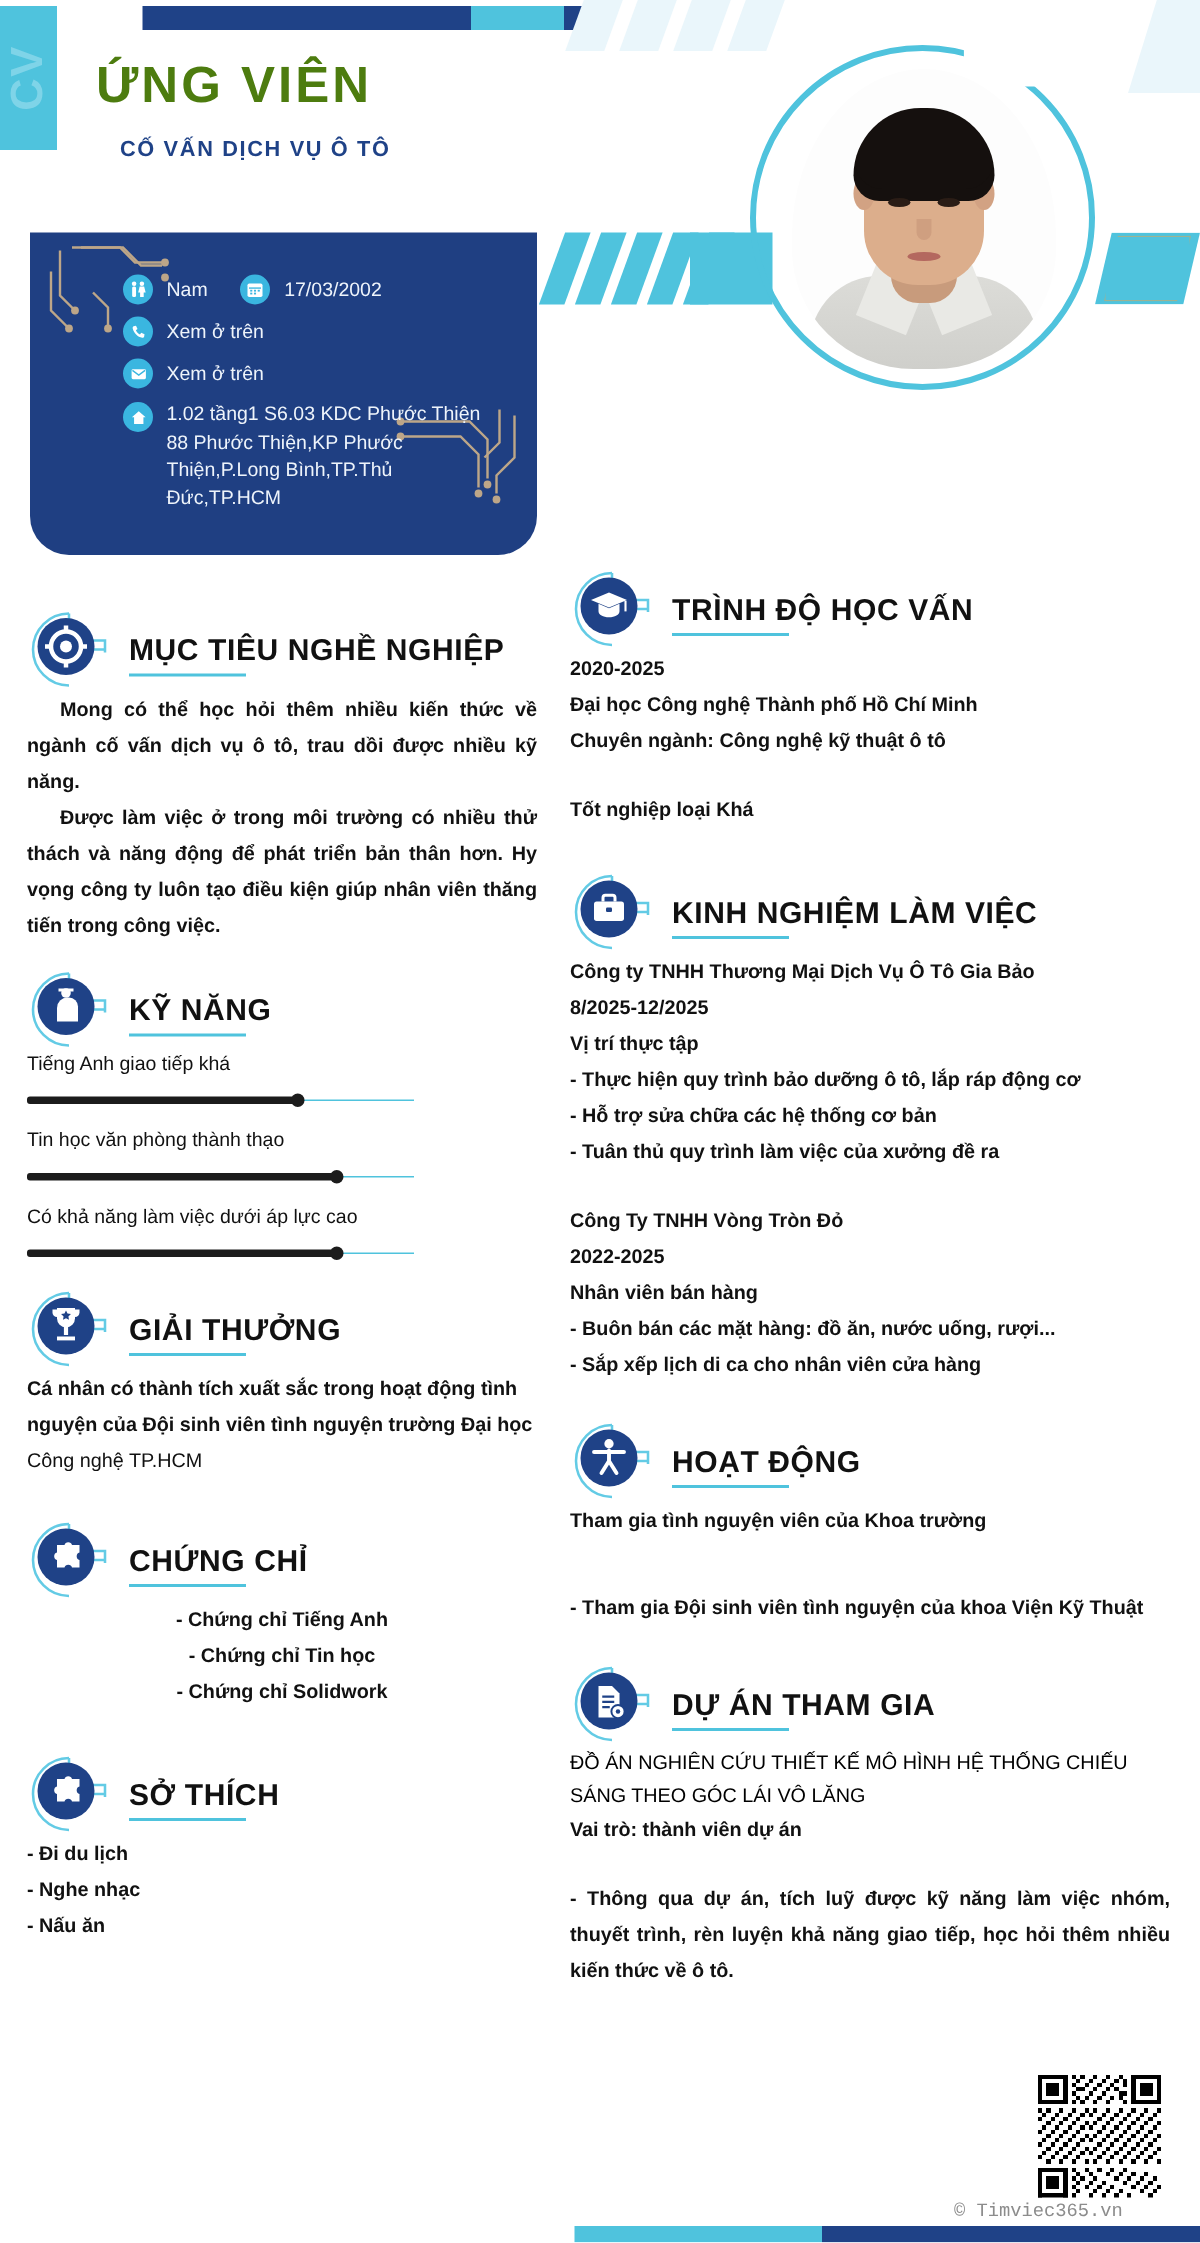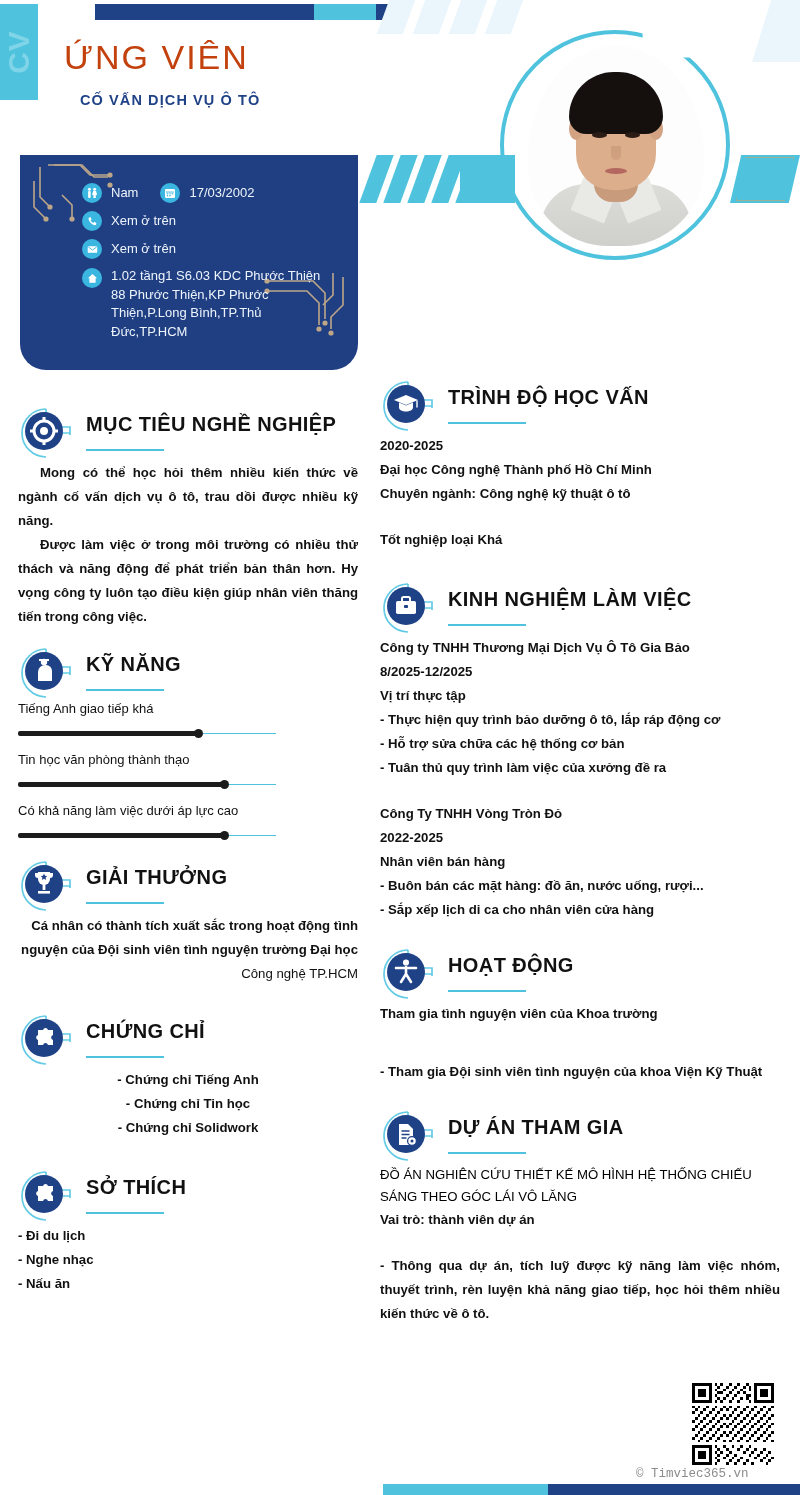--- a/index.html
+++ b/index.html
@@ -25,21 +25,21 @@
     background: #4fc3dd;
   }
   .cv-tab span {
     position: absolute; left: 50%; top: 50%;
     transform: translate(-50%,-50%) rotate(-90deg);
     color: #7fd4e8; font-size: 30px; font-weight: 700;
     letter-spacing: 1px; white-space: nowrap;
   }
   .name-title {
     position: absolute; left: 64px; top: 38px;
-    font-size: 34px; font-weight: 400; color: #c2410c; letter-spacing: 2px;
+    font-size: 34px; font-weight: 700; color: #4d7c0f; letter-spacing: 2px;
   }
   .name-sub {
     position: absolute; left: 80px; top: 92px;
     font-size: 14.5px; font-weight: 700; color: #1f4287; letter-spacing: 1.1px;
   }
 
   
   .stripes-pale { position: absolute; left: 383px; top: 0px; width: 160px; height: 34px; }
   .stripes-pale i {
     position: absolute; top: 0; width: 26px; height: 34px;
@@ -132,21 +132,21 @@
   .circuit { position: absolute; opacity: .85; }
 
   
   .col-left { position: absolute; left: 18px; top: 405px; width: 340px; }
   .col-right { position: absolute; left: 380px; top: 378px; width: 400px; }
 
   .sec { position: relative; margin-bottom: 16px; }
   .sec-head { position: relative; height: 56px; }
   .sec-icon { position: absolute; left: 0; top: 0; width: 56px; height: 56px; }
   .sec-title {
-    position: absolute; left: 68px; top: 8px;
+    position: absolute; left: 68px; top: 18px;
     font-size: 20px; font-weight: 700; color: #111; letter-spacing: .4px; white-space: nowrap;
   }
   .sec-underline {
     position: absolute; left: 68px; top: 44px; width: 78px; height: 2px; background: #4fc3dd;
   }
   .sec-body { padding-left: 0px; }
 
   .p-just {
     font-size: 13.2px; line-height: 24px; color: #111; font-weight: 700;
     text-align: justify; text-indent: 22px;
@@ -384,21 +384,21 @@
           <div class="bar-wrap">
             <div class="bar-track"></div>
             <div class="bar-fill" style="width: 80%;"></div>
             <div class="bar-knob" style="left: calc(80% - 4.5px);"></div>
           </div>
         </div>
 
       </div>
     </div>
 
-    <div class="sec" style="margin-top:18px;text-align:right;">
+    <div class="sec" style="margin-top:18px;">
       <div class="sec-head">
         <svg class="sec-icon" viewBox="0 0 56 56">
           <path d="M28 4 A24 24 0 1 0 28 52" fill="none" stroke="#63cbe5" stroke-width="1.7"></path>
           <path d="M28 4 v8 M52 28 h-8" stroke="#63cbe5" stroke-width="1.7" fill="none"></path>
           <path d="M44 22 h8 v8" fill="none" stroke="#63cbe5" stroke-width="1.7"></path>
           <circle cx="26" cy="26" r="19" fill="#1f4287"></circle>
           <path d="M20 14 h12 v7 a6 6 0 0 1 -12 0 z" fill="#fff"></path>
           <rect x="24.6" y="26" width="2.8" height="6" fill="#fff"></rect>
           <rect x="20" y="33" width="12" height="2.6" fill="#fff"></rect>
           <path d="M17 15 h3 v5 a3 3 0 0 1 -3 -3 z" fill="#fff"></path>

